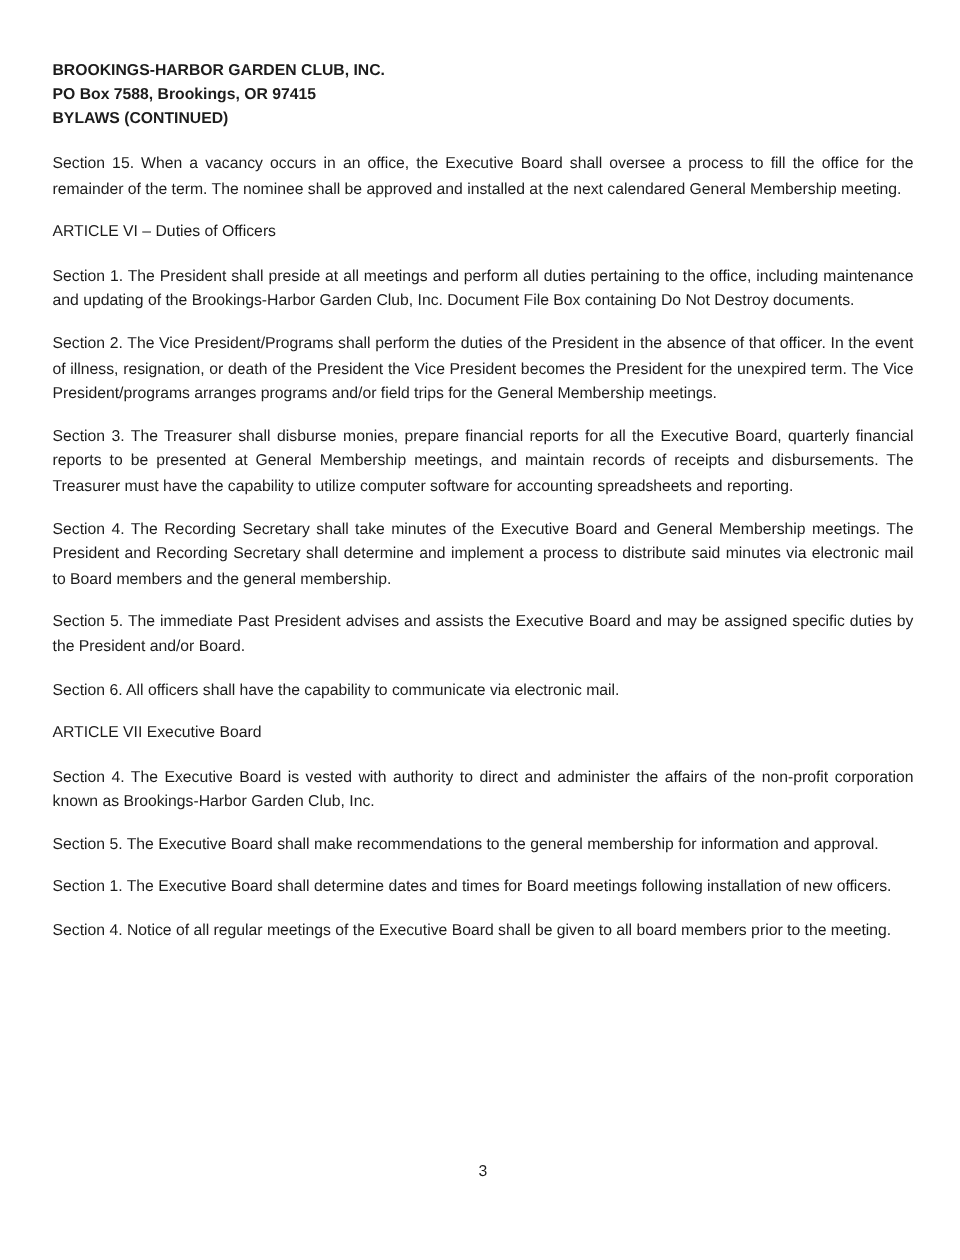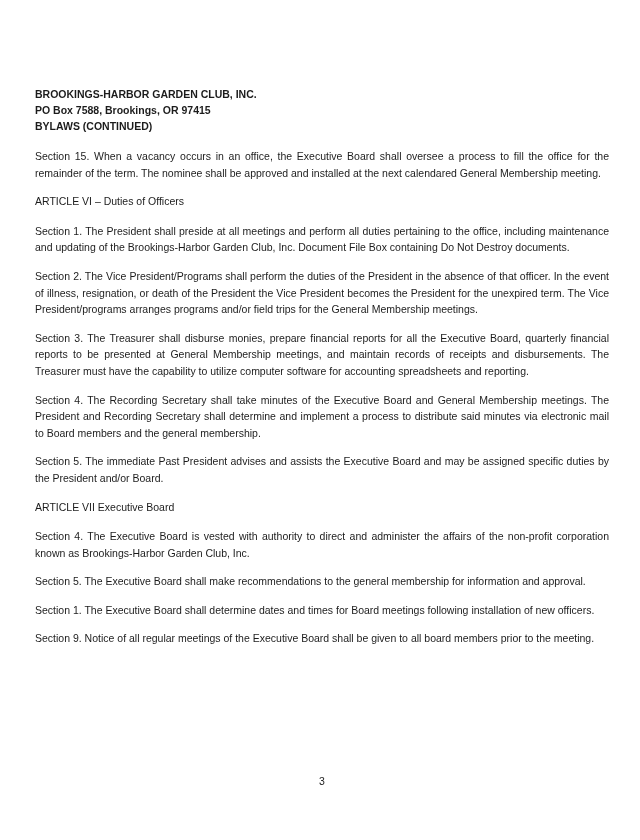--- a/index.html
+++ b/index.html
@@ -17,21 +17,20 @@
     color: #1c1c1c;
   }
   .content {
     position: absolute;
     left: 35px;
     top: 39px;
     width: 574px;
   }
   .doc-header {
     margin-bottom: 14px;
-    margin-top: 47px;
   }
   .doc-header div {
     font-weight: bold;
     font-size: 10.5px;
     line-height: 16px;
     text-align: left;
   }
   .content p {
     font-size: 10.5px;
     line-height: 16.6px;
@@ -70,26 +69,27 @@
 
     <p>Section 15.  When a vacancy occurs in an office, the Executive Board shall oversee a process to fill the office for the remainder of the term.  The nominee shall be approved and installed at the next calendared General Membership meeting.</p>
 
     <h2>ARTICLE VI – Duties of Officers</h2>
 
     <p>Section 1.  The President shall preside at all meetings and perform all duties pertaining to the office, including maintenance and updating of the Brookings-Harbor Garden Club, Inc. Document File Box containing Do Not Destroy documents.</p>
     <p>Section 2.  The Vice President/Programs shall perform the duties of the President in the absence of that officer.  In the event of illness, resignation, or death of the President the Vice President becomes the President for the unexpired term.  The Vice President/programs arranges programs and/or field trips for the General Membership meetings.</p>
     <p>Section 3.  The Treasurer shall disburse monies, prepare financial reports for all the Executive Board, quarterly financial reports to be presented at General Membership meetings, and maintain records of receipts and disbursements.  The Treasurer must have the capability to utilize computer software for accounting spreadsheets and reporting.</p>
     <p>Section 4.  The Recording Secretary shall take minutes of the Executive Board and General Membership meetings.  The President and Recording Secretary shall determine and implement a process to distribute said minutes via electronic mail to Board members and the general membership.</p>
     <p>Section 5.  The immediate Past President advises and assists the Executive Board and may be assigned specific duties by the President and/or Board.</p>
+    <p>Section 6.  All officers shall have the capability to communicate via electronic mail.</p>
 
     <h2>ARTICLE VII  Executive Board</h2>
 
     <p>Section 4.  The Executive Board is vested with authority to direct and administer the affairs of the non-profit corporation known as Brookings-Harbor Garden Club, Inc.</p>
     <p>Section 5.  The Executive Board shall make recommendations to the general membership for information and approval.</p>
     <p>Section 1.  The Executive Board shall determine dates and times for Board meetings following installation of new officers.</p>
-    <p>Section 9.  Notice of all regular meetings of the Executive Board shall be given to all board members prior to the meeting.</p>
+    <p>Section 4.  Notice of all regular meetings of the Executive Board shall be given to all board members prior to the meeting.</p>
 
   </div>
 
   <div class="page-footer">
     <span>3</span>
   </div>
 </div>
 
 </body></html>

